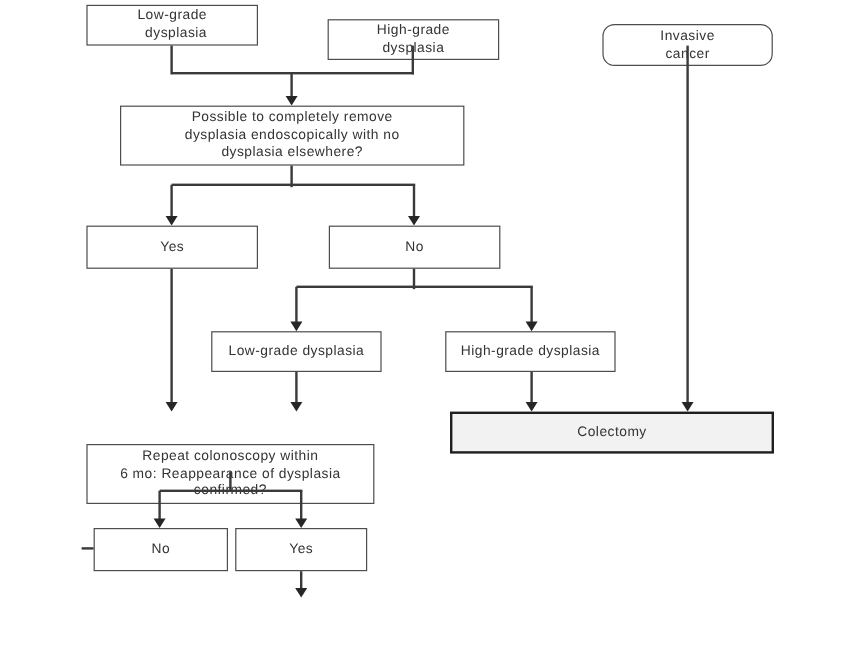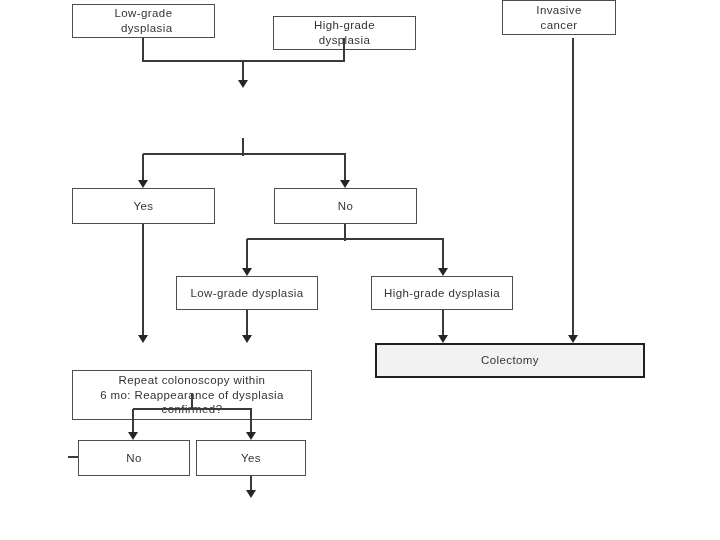--- a/index.html
+++ b/index.html
@@ -41,23 +41,26 @@
 <body>
 
 <div id="stage">
 
   <div class="node" style="left:72px;top:4px;width:143px;height:34px;text-align:right;">Low-grade
 dysplasia</div>
 
   <div class="node" style="left:273px;top:16px;width:143px;height:34px;">High-grade
 dysplasia</div>
 
-  <div class="node" style="left:502px;top:0;width:114px;height:35px;">Invasive
+  <div class="node" style="left:502px;top:20px;width:142px;height:35px;border-radius:10px;">Invasive
 cancer</div>
 
+  <div class="node" style="left:100px;top:88px;width:287px;height:50px;">Possible to completely remove
+dysplasia endoscopically with no
+dysplasia elsewhere?</div>
 
   <div class="node" style="left:72px;top:188px;width:143px;height:36px;">Yes</div>
 
   <div class="node" style="left:274px;top:188px;width:143px;height:36px;">No</div>
 
   <div class="node" style="left:176px;top:276px;width:142px;height:34px;">Low-grade dysplasia</div>
 
   <div class="node" style="left:371px;top:276px;width:142px;height:34px;">High-grade dysplasia</div>
 
   <div class="node" style="left:72px;top:343px;width:240px;height:50px;margin-top:27px;">Repeat colonoscopy within

